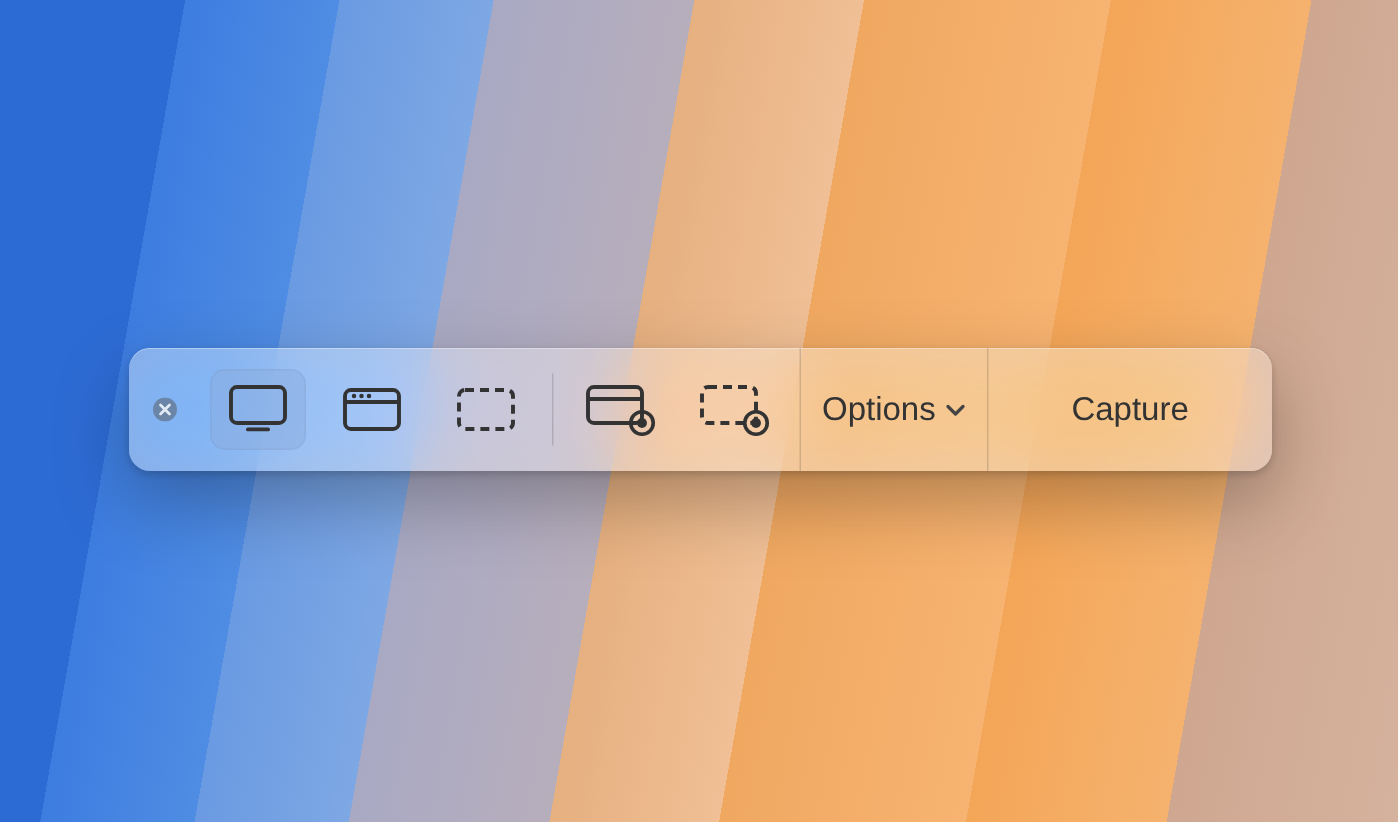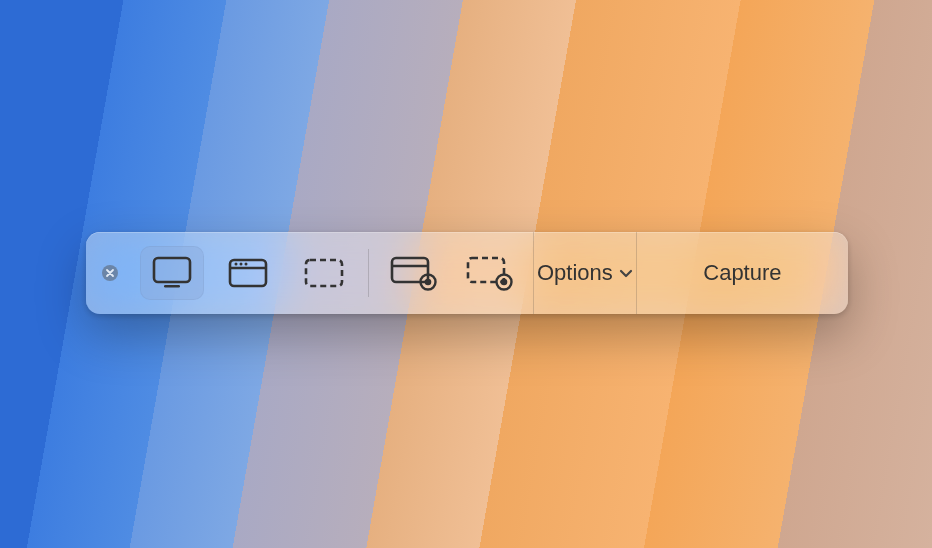--- a/index.html
+++ b/index.html
@@ -74,21 +74,21 @@
     .tool-btn.selected {
       background: rgba(140,170,220,0.45);
       box-shadow: inset 0 0 0 1px rgba(0,0,0,0.04);
     }
     .tool-btn svg { display: block; }
 
     .options-btn {
       display: flex;
       align-items: center;
       gap: 6px;
-      padding: 0 3px;
+      padding: 0 14px;
       height: 100%;
       font-size: 22px;
       color: #333;
       cursor: default;
       border-left: 1px solid rgba(60,60,60,0.20);
     }
     .options-btn .chev { margin-top: 2px; }
 
     .capture-btn {
       flex: 1;

